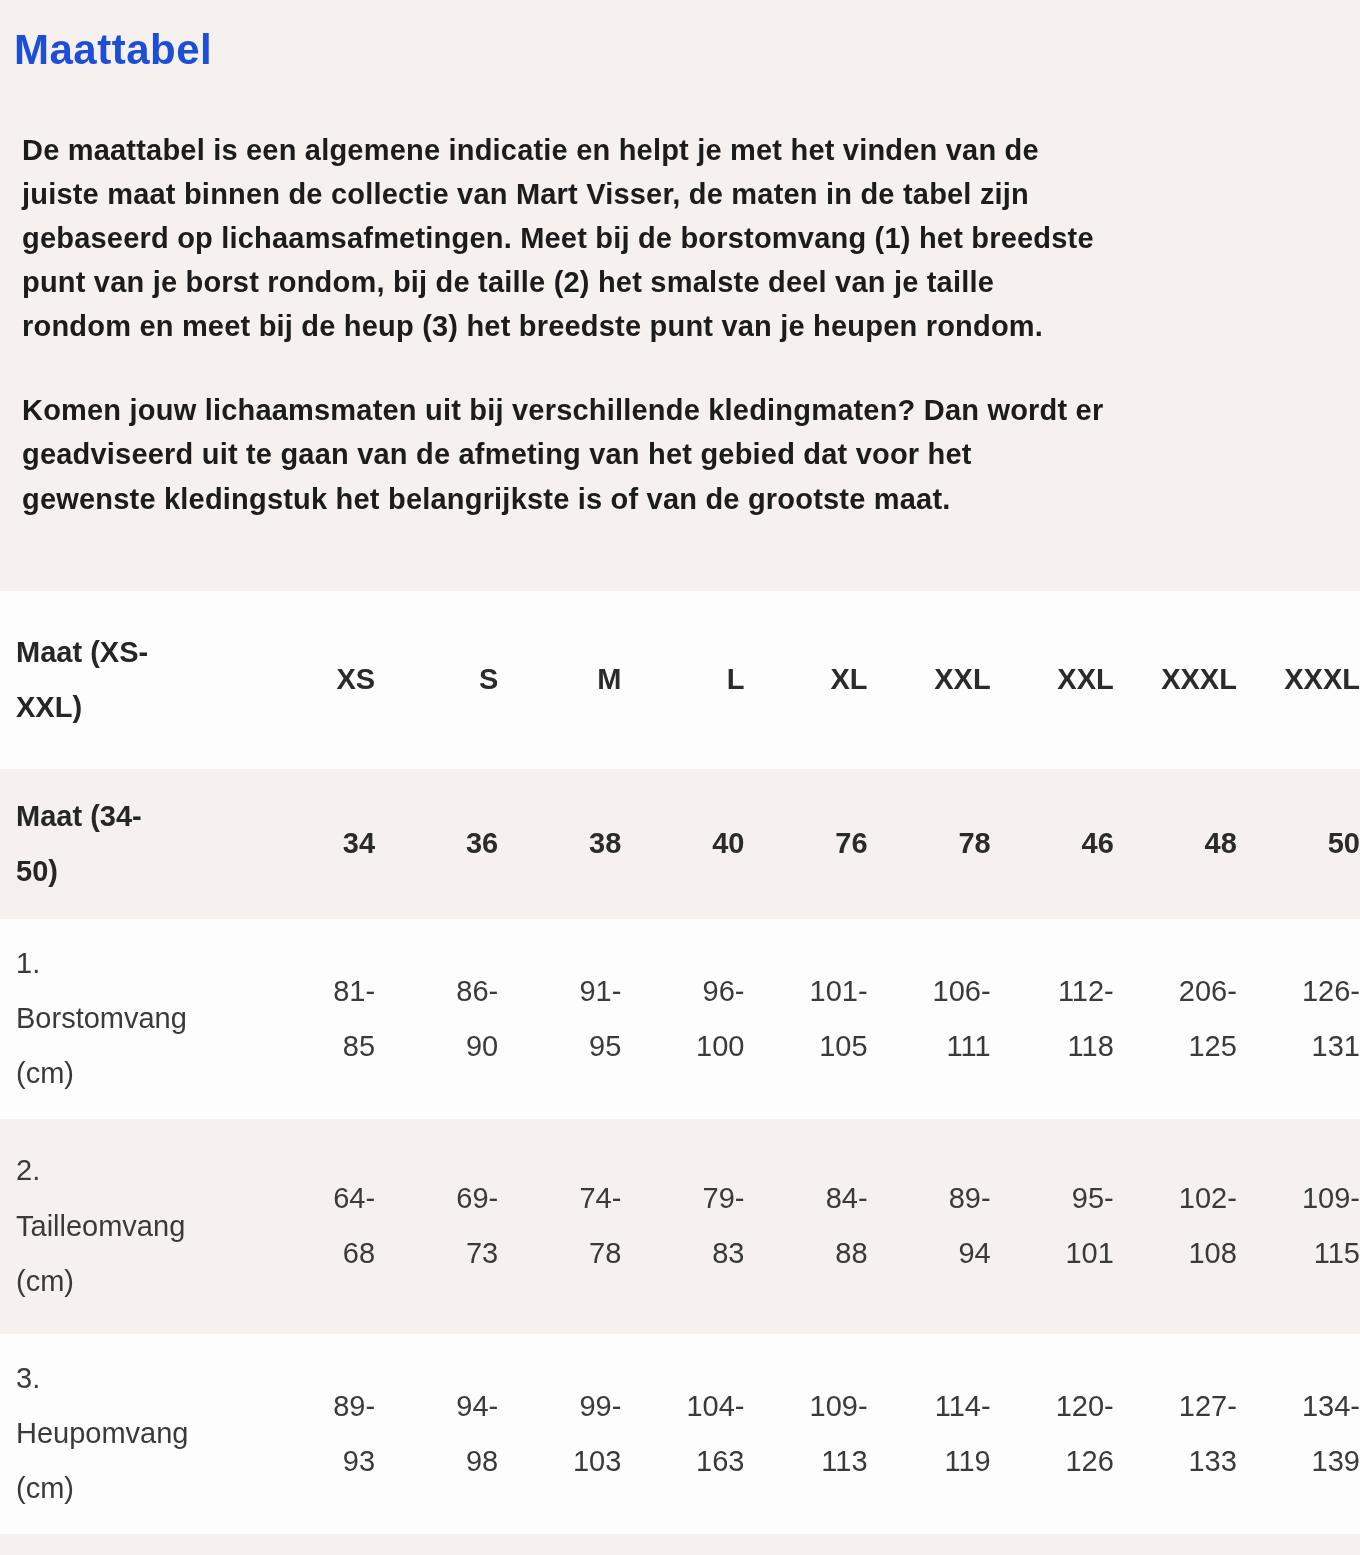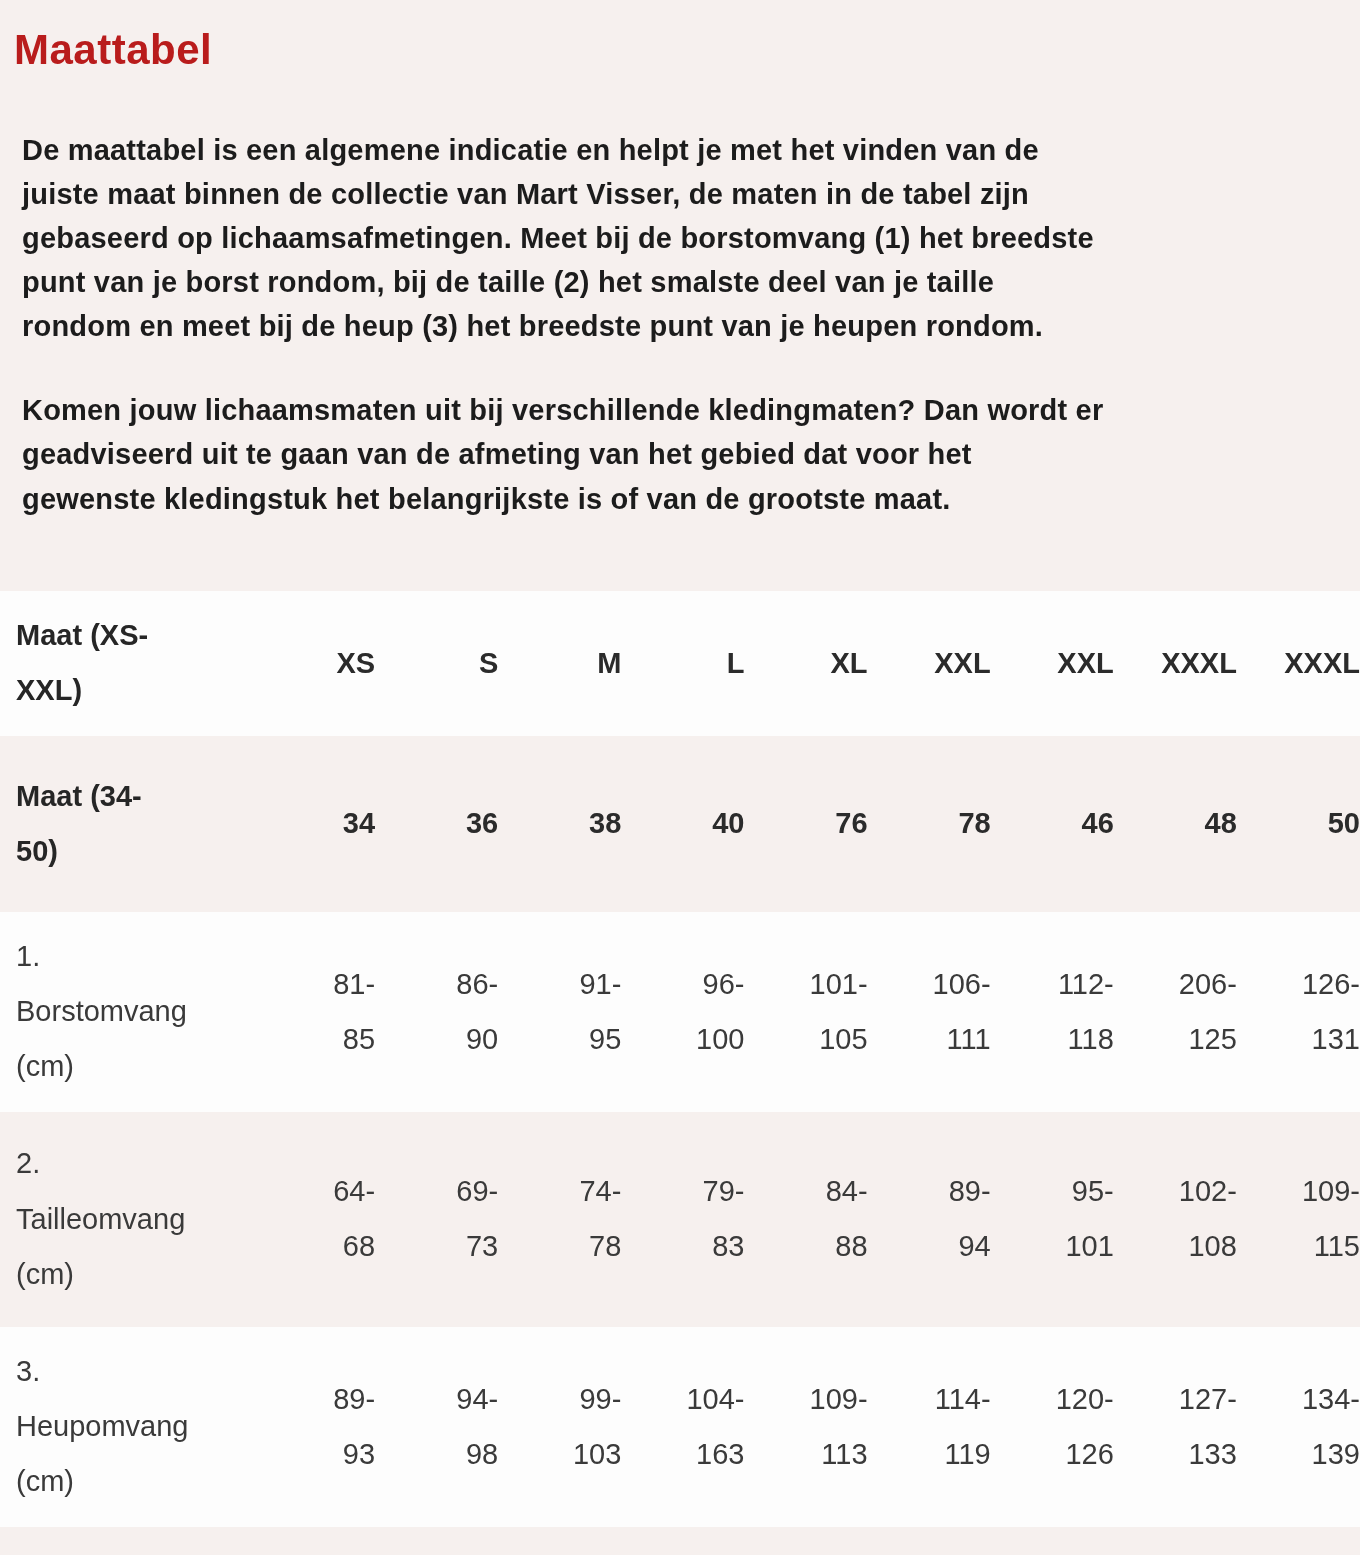--- a/index.html
+++ b/index.html
@@ -16,21 +16,21 @@
   }
   .page {
     width: 1360px;
     height: 1555px;
   }
   h1.page-title {
     margin: 0;
     padding: 26px 14px 0 14px;
     font-size: 42px;
     font-weight: 700;
-    color: #b91c1c;
+    color: #1d4ed8;
     letter-spacing: 0.5px;
   }
   p.body-text {
     margin: 8px;
     padding: 0 14px;
     font-size: 29px;
     font-weight: 700;
     line-height: 1.52;
     color: #1c1c1c;
     white-space: pre-line;
@@ -50,22 +50,22 @@
   }
   table.size-table col.label-col {
     width: 252px;
   }
   table.size-table tr.bg-white {
     background: #fdfdfd;
   }
   table.size-table tr.bg-pink {
     background: #f6f0ee;
   }
-  table.size-table tr:nth-child(1) { height: 145px; padding-left: 8px; }
-  table.size-table tr:nth-child(2) { height: 176px; padding-left: 28px; }
+  table.size-table tr:nth-child(1) { height: 178px; padding-left: 8px; }
+  table.size-table tr:nth-child(2) { height: 150px; padding-left: 28px; }
   table.size-table tr:nth-child(3) { height: 200px; }
   table.size-table tr:nth-child(4) { height: 215px; }
   table.size-table tr:nth-child(5) { height: 200px; }
   table.size-table th, table.size-table td {
     vertical-align: middle;
     white-space: pre-line;
     line-height: 1.9;
     font-size: 29px;
     padding: 0;
   }

